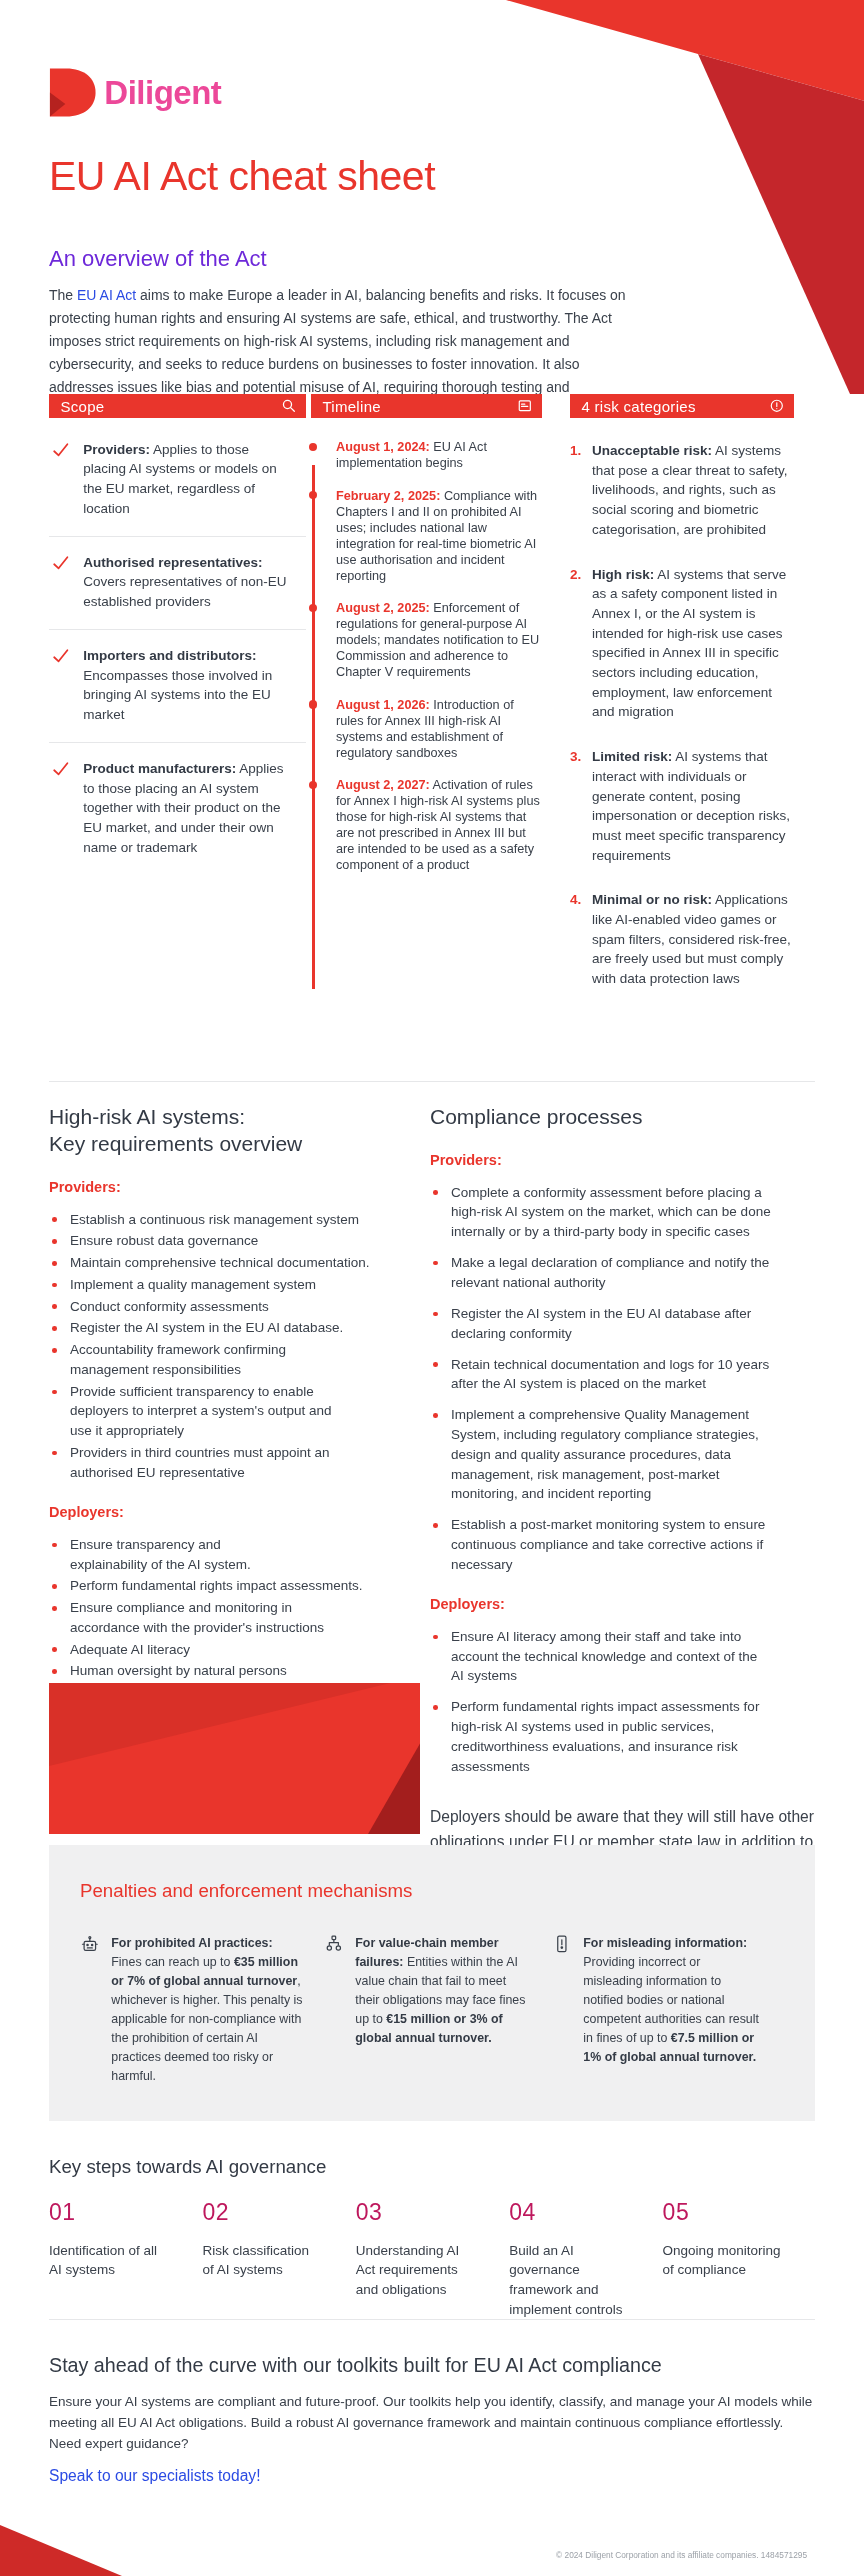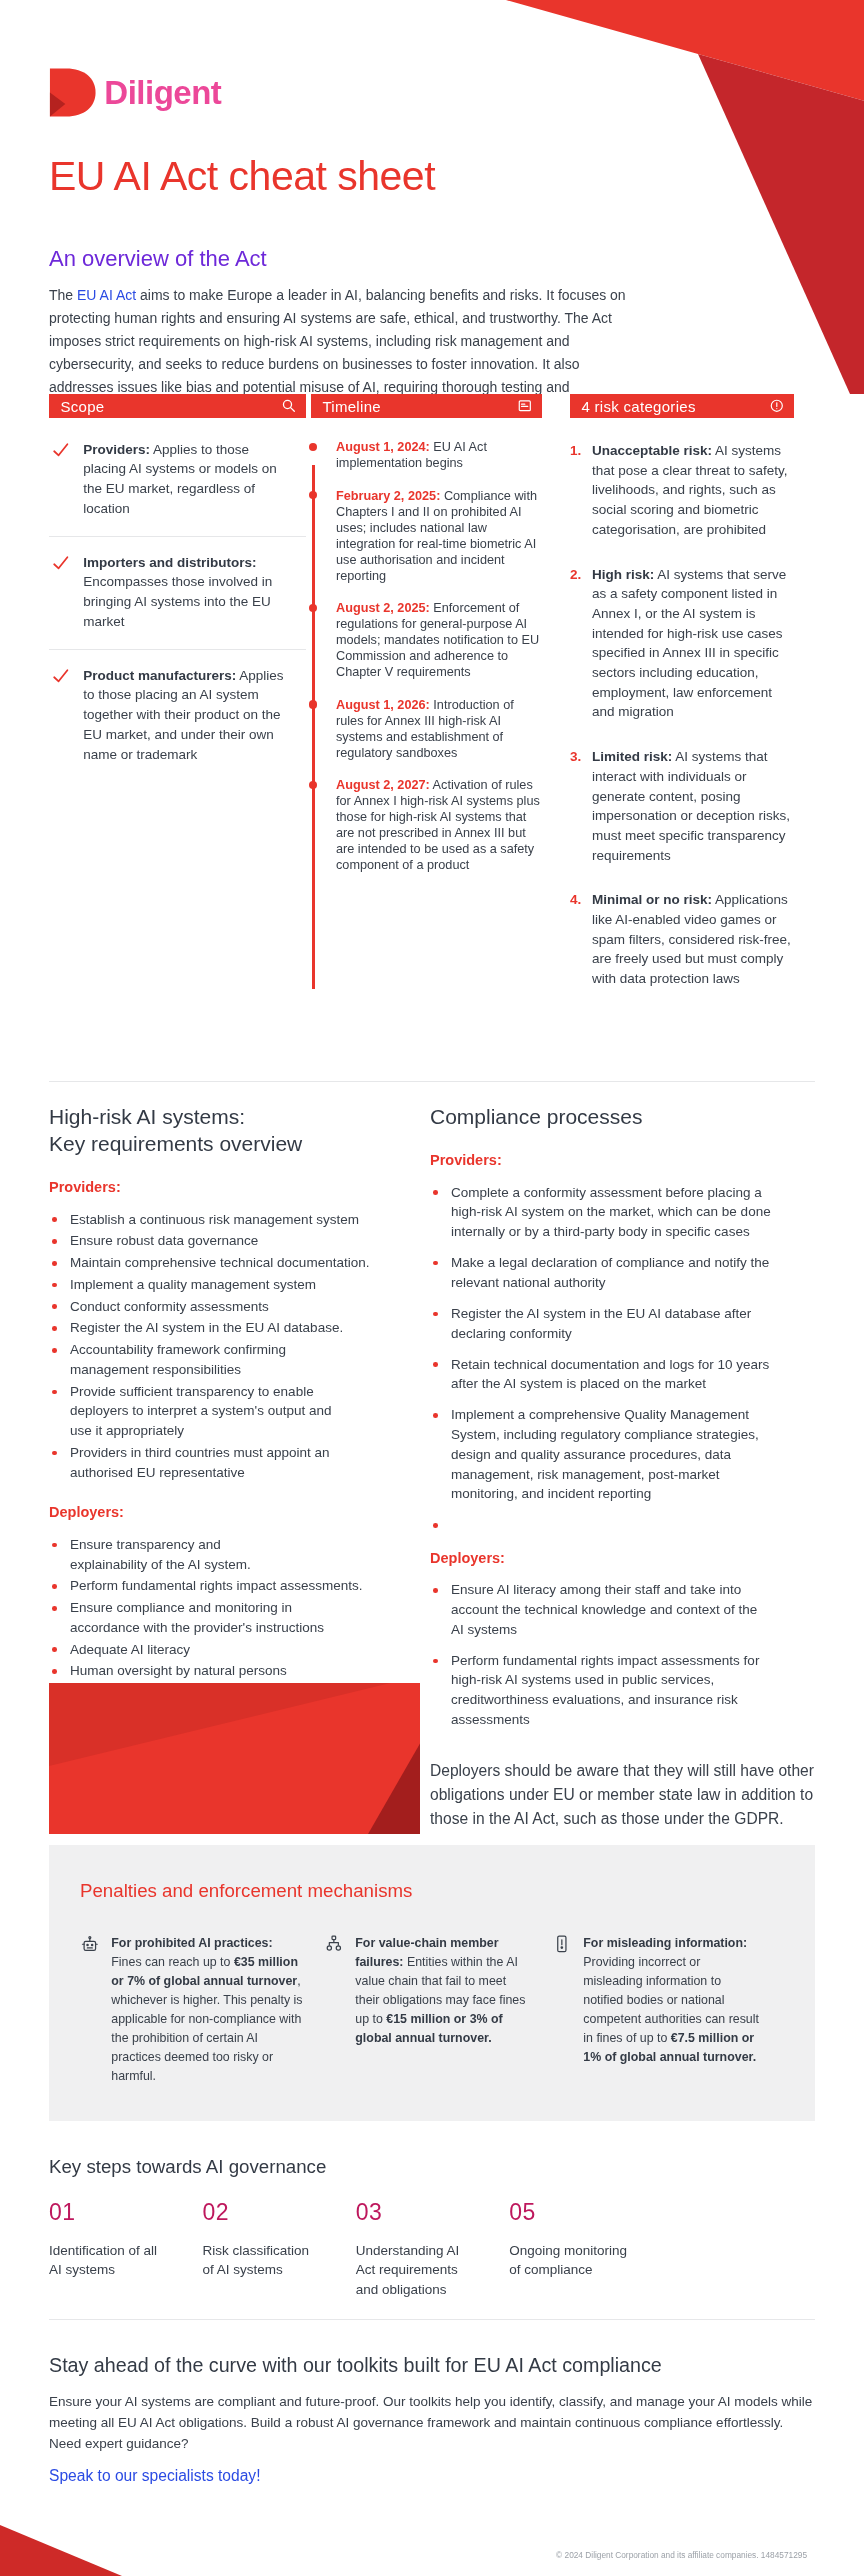--- a/index.html
+++ b/index.html
@@ -134,20 +134,26 @@
         <div class="scope-item">
           <svg class="check" viewBox="0 0 24 24" fill="none" stroke="#E9352C" stroke-width="2.4" stroke-linecap="round" stroke-linejoin="round">
               <path d="M3 14 L9 19.5 L21 4.5"></path>
             </svg>
           <p class="item-text"><strong>Providers:</strong> <span>Applies to those placing AI systems or models on the EU market, regardless of location</span></p>
         </div>
         <div class="scope-item">
           <svg class="check" viewBox="0 0 24 24" fill="none" stroke="#E9352C" stroke-width="2.4" stroke-linecap="round" stroke-linejoin="round">
               <path d="M3 14 L9 19.5 L21 4.5"></path>
             </svg>
+          <p class="item-text"><strong>Authorised representatives:</strong> <span>Covers representatives of non-EU established providers</span></p>
+        </div>
+        <div class="scope-item">
+          <svg class="check" viewBox="0 0 24 24" fill="none" stroke="#E9352C" stroke-width="2.4" stroke-linecap="round" stroke-linejoin="round">
+              <path d="M3 14 L9 19.5 L21 4.5"></path>
+            </svg>
           <p class="item-text"><strong>Importers and distributors:</strong> <span>Encompasses those involved in bringing AI systems into the EU market</span></p>
         </div>
         <div class="scope-item">
           <svg class="check" viewBox="0 0 24 24" fill="none" stroke="#E9352C" stroke-width="2.4" stroke-linecap="round" stroke-linejoin="round">
               <path d="M3 14 L9 19.5 L21 4.5"></path>
             </svg>
           <p class="item-text"><strong>Product manufacturers:</strong> <span>Applies to those placing an AI system together with their product on the EU market, and under their own name or trademark</span></p>
         </div>
       </div>
     </div>
@@ -297,20 +303,21 @@
         <div class="b-item spaced">
             <span class="dot"></span>
             <p style="width:337px">Retain technical documentation and logs for 10 years after the AI system is placed on the market</p>
           </div>
         <div class="b-item spaced">
             <span class="dot"></span>
             <p style="width:337px">Implement a comprehensive Quality Management System, including regulatory compliance strategies, design and quality assurance procedures, data management, risk management, post-market monitoring, and incident reporting</p>
           </div>
         <div class="b-item spaced">
             <span class="dot"></span>
+            <p style="width:327px">Establish a post-market monitoring system to ensure continuous compliance and take corrective actions if necessary</p>
           </div>
       </div>
       <p class="grp-label">Deployers:</p>
       <div>
         <div class="b-item spaced">
             <span class="dot"></span>
             <p style="width:321px">Ensure AI literacy among their staff and take into account the technical knowledge and context of the AI systems</p>
           </div>
         <div class="b-item spaced">
             <span class="dot"></span>
@@ -376,20 +383,24 @@
       </div>
     <div class="step">
         <div class="step-num">02</div>
         <p class="step-label">Risk classification of AI systems</p>
       </div>
     <div class="step">
         <div class="step-num">03</div>
         <p class="step-label">Understanding AI Act requirements and obligations</p>
       </div>
     <div class="step">
+        <div class="step-num">04</div>
+        <p class="step-label">Build an AI governance framework and implement controls</p>
+      </div>
+    <div class="step">
         <div class="step-num">05</div>
         <p class="step-label">Ongoing monitoring of compliance</p>
       </div>
   </div>
 
   <div class="divider-full divider2"></div>
 
   <h2 class="cta-head">Stay ahead of the curve with our toolkits built for EU AI Act compliance</h2>
   <p class="cta-text">Ensure your AI systems are compliant and future-proof. Our toolkits help you identify, classify, and manage your AI models while meeting all EU AI Act obligations. Build a robust AI governance framework and maintain continuous compliance effortlessly. Need expert guidance?</p>
   <a href="#" class="cta-link">Speak to our specialists today!</a>

